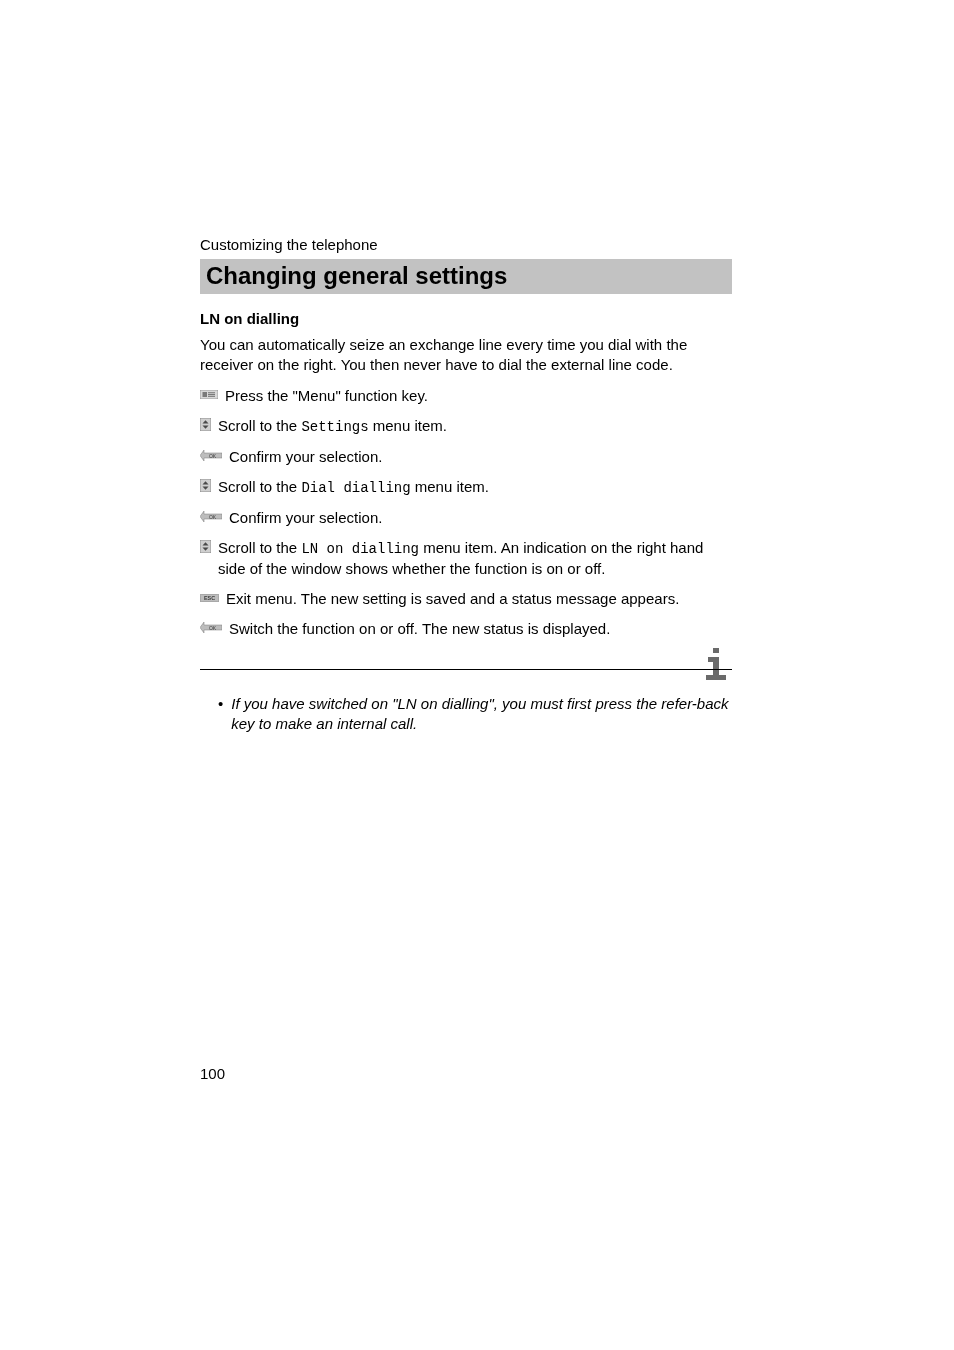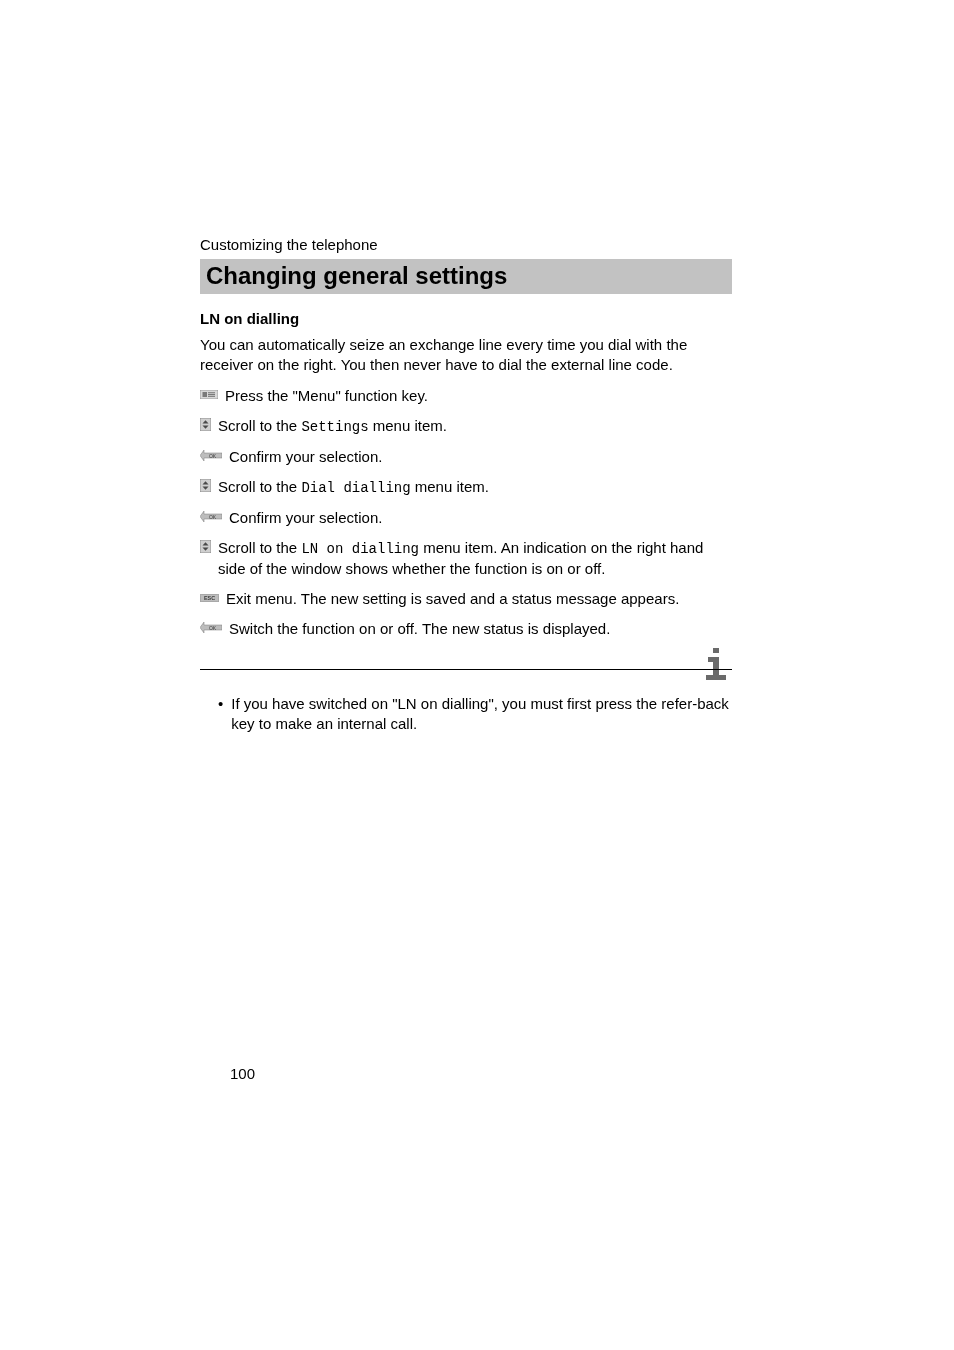--- a/index.html
+++ b/index.html
@@ -79,27 +79,26 @@
     position: absolute;
     left: 502px;
     top: -2px;
     width: 28px;
     height: 32px;
   }
   .info-rule .info-icon svg { width: 100%; height: 100%; }
   .note-list { padding-left: 18px; }
   .note-item { display: flex; gap: 8px; }
   .note-item .bullet { flex: none; }
-  .note-item .text { flex: 1; }
+  .note-item .text { flex: 1; font-style: italic; }
   .page-number {
     position: absolute;
     bottom: 268px;
     left: 200px;
     font-size: 15px;
-    margin-left: 30px;
   }
 </style>
 </head>
 <body>
 
 <div class="page">
 
   <div class="running-head">Customizing the telephone</div>
 
   <div class="section-title">Changing general settings</div>

